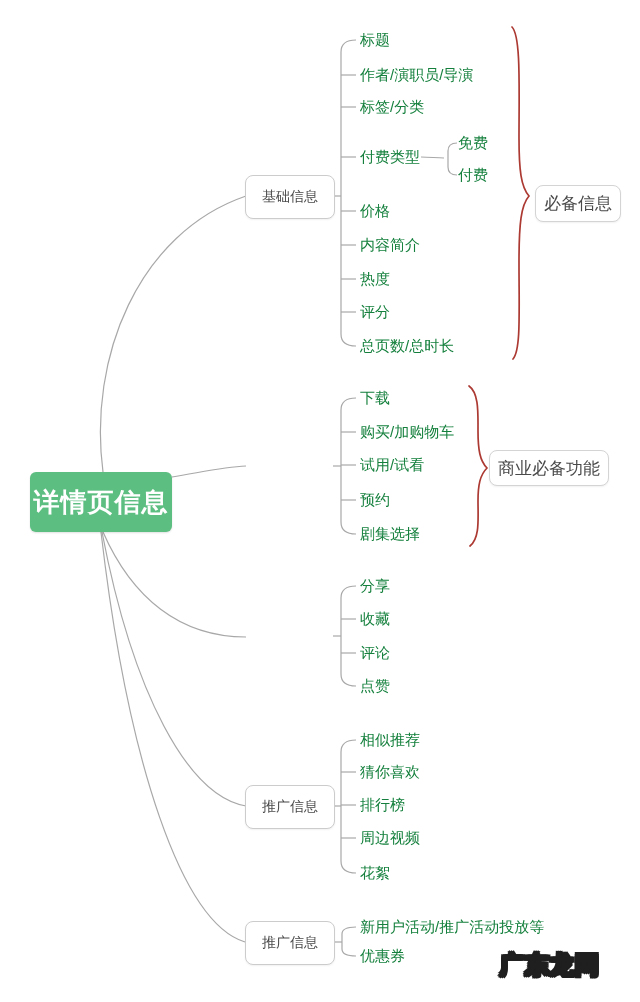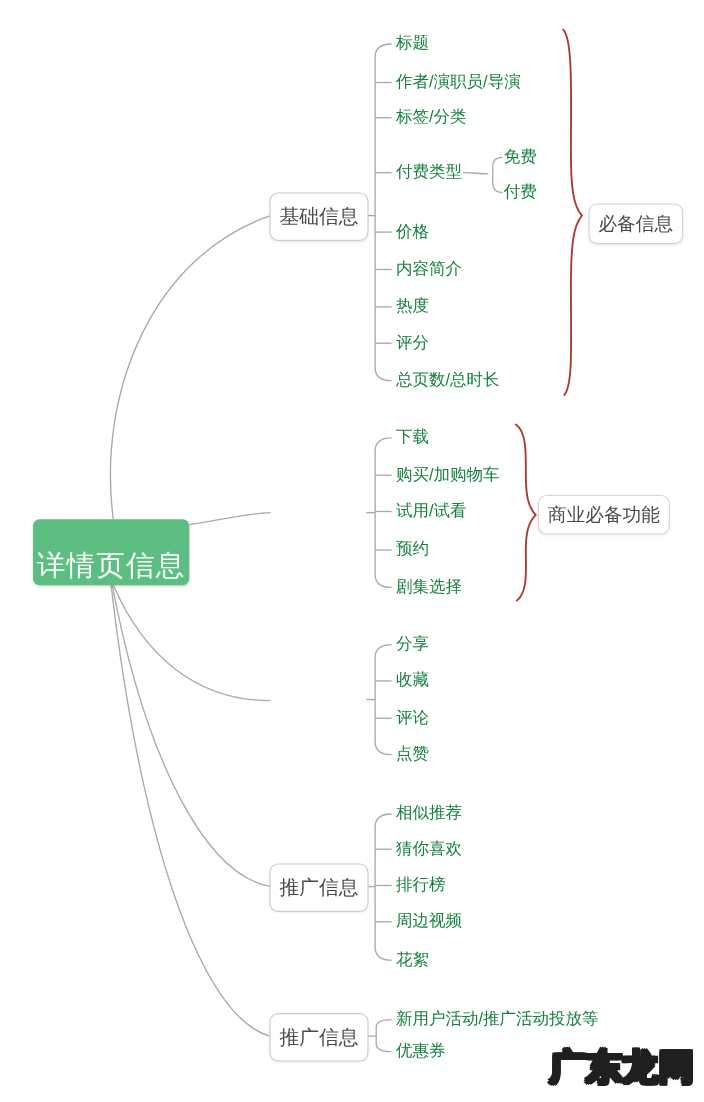--- a/index.html
+++ b/index.html
@@ -3,41 +3,41 @@
 <meta charset="utf-8">
 <style>
   html,body{margin:0;padding:0;background:#fff;}
   .canvas{
     position:relative;width:640px;height:1002px;background:#ffffff;overflow:hidden;
     font-family:"Liberation Sans","DejaVu Sans",sans-serif;
   }
   svg.wires{position:absolute;left:0;top:0;width:640px;height:1002px;pointer-events:none;}
   .root-node{
     position:absolute;left:30px;top:472px;width:142px;height:60px;
-    background:#5cbe81;border-radius:6px;display:flex;align-items:flex-end;justify-content:center;
-    color:#ffffff;font-size:26px;font-weight:normal;letter-spacing:1px;
+    background:#5cbe81;border-radius:6px;display:flex;align-items:center;justify-content:center;
+    color:#ffffff;font-size:26px;font-weight:bold;letter-spacing:1px;
     box-shadow:0 1px 2px rgba(0,0,0,0.12);
   }
   .topic-node{
     position:absolute;left:245px;width:88px;height:42px;
     background:#ffffff;border:1.5px solid #cccccc;border-radius:8px;
     display:flex;align-items:center;justify-content:center;
-    color:#4a4a4a;font-size:18px;box-shadow:0 1px 2px rgba(0,0,0,0.06);
+    color:#4a4a4a;font-size:14px;box-shadow:0 1px 2px rgba(0,0,0,0.06);
   }
   .annot-node{
     position:absolute;background:#ffffff;border:1.5px solid #d4d4d4;border-radius:8px;
     display:flex;align-items:center;justify-content:center;
     color:#4a4a4a;font-size:17px;box-shadow:0 1px 2px rgba(0,0,0,0.06);
   }
   .leaf{
     position:absolute;color:#15803d;font-size:15px;line-height:20px;white-space:nowrap;
   }
   .watermark{
     position:absolute;left:500px;top:949px;
-    font-size:32px;font-weight:bold;color:#ffffff;white-space:nowrap;letter-spacing:1px;
+    font-size:24px;font-weight:bold;color:#ffffff;white-space:nowrap;letter-spacing:1px;
     -webkit-text-stroke:2px #1f1f1f;
     text-shadow:-2px -2px 0 #1f1f1f,2px -2px 0 #1f1f1f,-2px 2px 0 #1f1f1f,2px 2px 0 #1f1f1f,
                  0 -2px 0 #1f1f1f,0 2px 0 #1f1f1f,-2px 0 0 #1f1f1f,2px 0 0 #1f1f1f;
   }
 </style>
 </head>
 <body>
 
 <div class="canvas">
 

